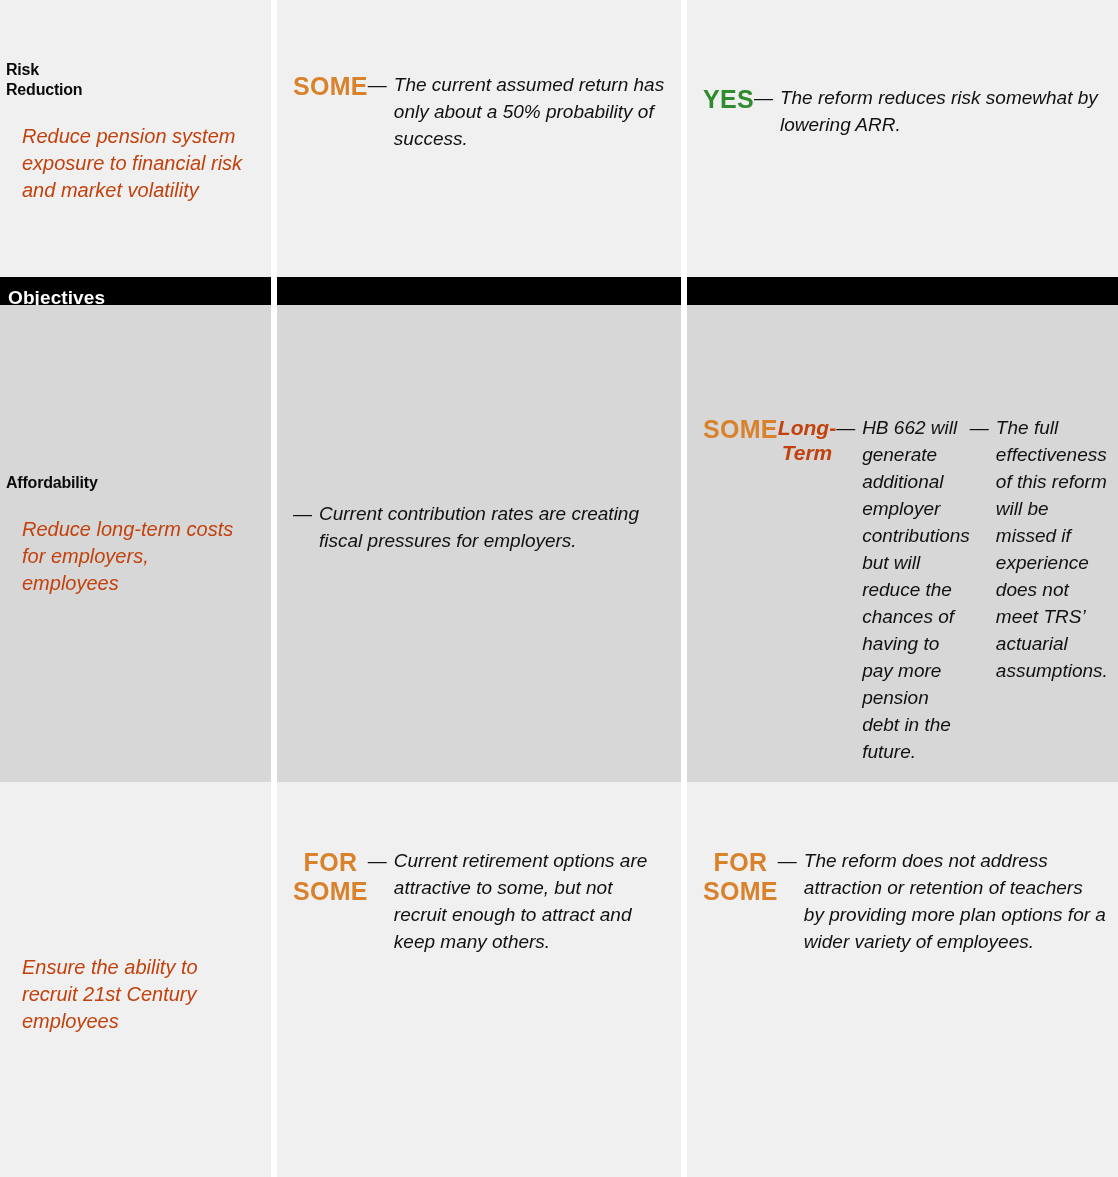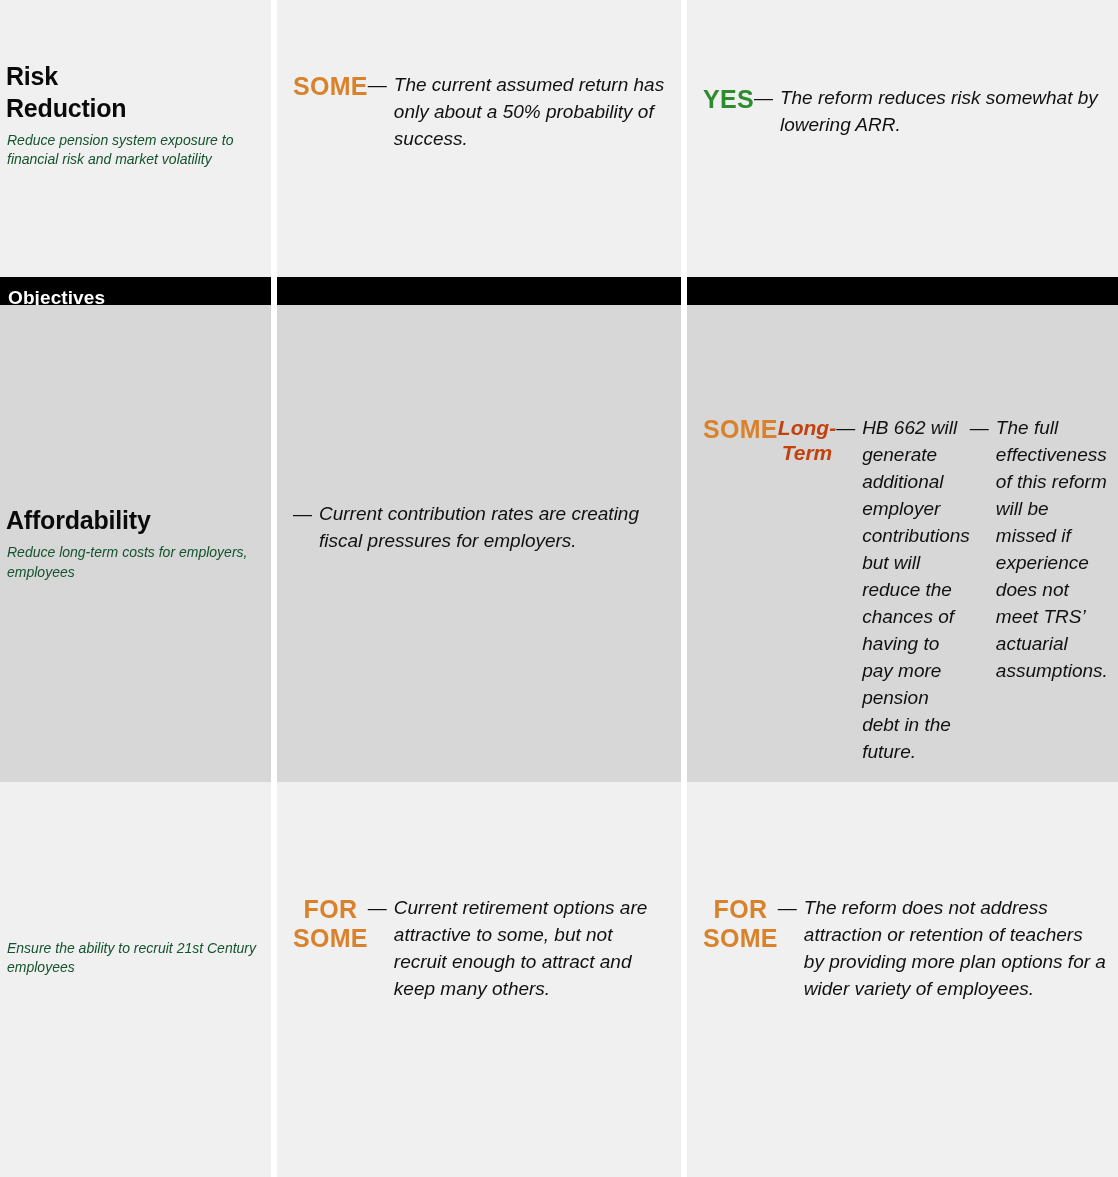--- a/index.html
+++ b/index.html
@@ -76,48 +76,48 @@
   .obj-inner {
     padding: 0 10px 0 6px;
     height: 100%;
     display: flex;
     flex-direction: column;
     justify-content: center;
   }
   .obj-inner.top { justify-content: flex-start; padding-top: 60px; }
 
   .obj-title {
-    font-size: 25px;
+    font-size: 16px;
     font-weight: bold;
     color: #0a0a0a;
     line-height: 1.28;
     margin: 0 0 6px 0;
     letter-spacing: -0.2px;
   }
   .obj-sub {
-    font-size: 14px;
+    font-size: 20px;
     font-style: italic;
-    color: #14532d;
+    color: #c2410c;
     line-height: 1.36;
-    margin: 1px;
+    margin: 16px;
   }
 
   
   .verdict-inner {
     height: 100%;
     display: flex;
     flex-direction: row;
     justify-content: center;
     padding: 0 12px 0 16px;
     box-sizing: border-box;
   }
   .verdict-inner.top { justify-content: flex-start; padding-top: 72px; }
   .verdict-inner.mid-lower { justify-content: flex-start; padding-top: 196px; }
   .verdict-inner.right-afford { justify-content: flex-start; padding-top: 110px; }
-  .verdict-inner.bench { justify-content: space-between; padding-top: 113px; }
+  .verdict-inner.bench { justify-content: space-between; padding-top: 66px; }
 
   .verdict {
     text-align: center;
     font-size: 25px;
     font-weight: bold;
     line-height: 1.15;
     margin: 0 0 6px 0;
     letter-spacing: .3px;
   }
   .verdict-sub {

